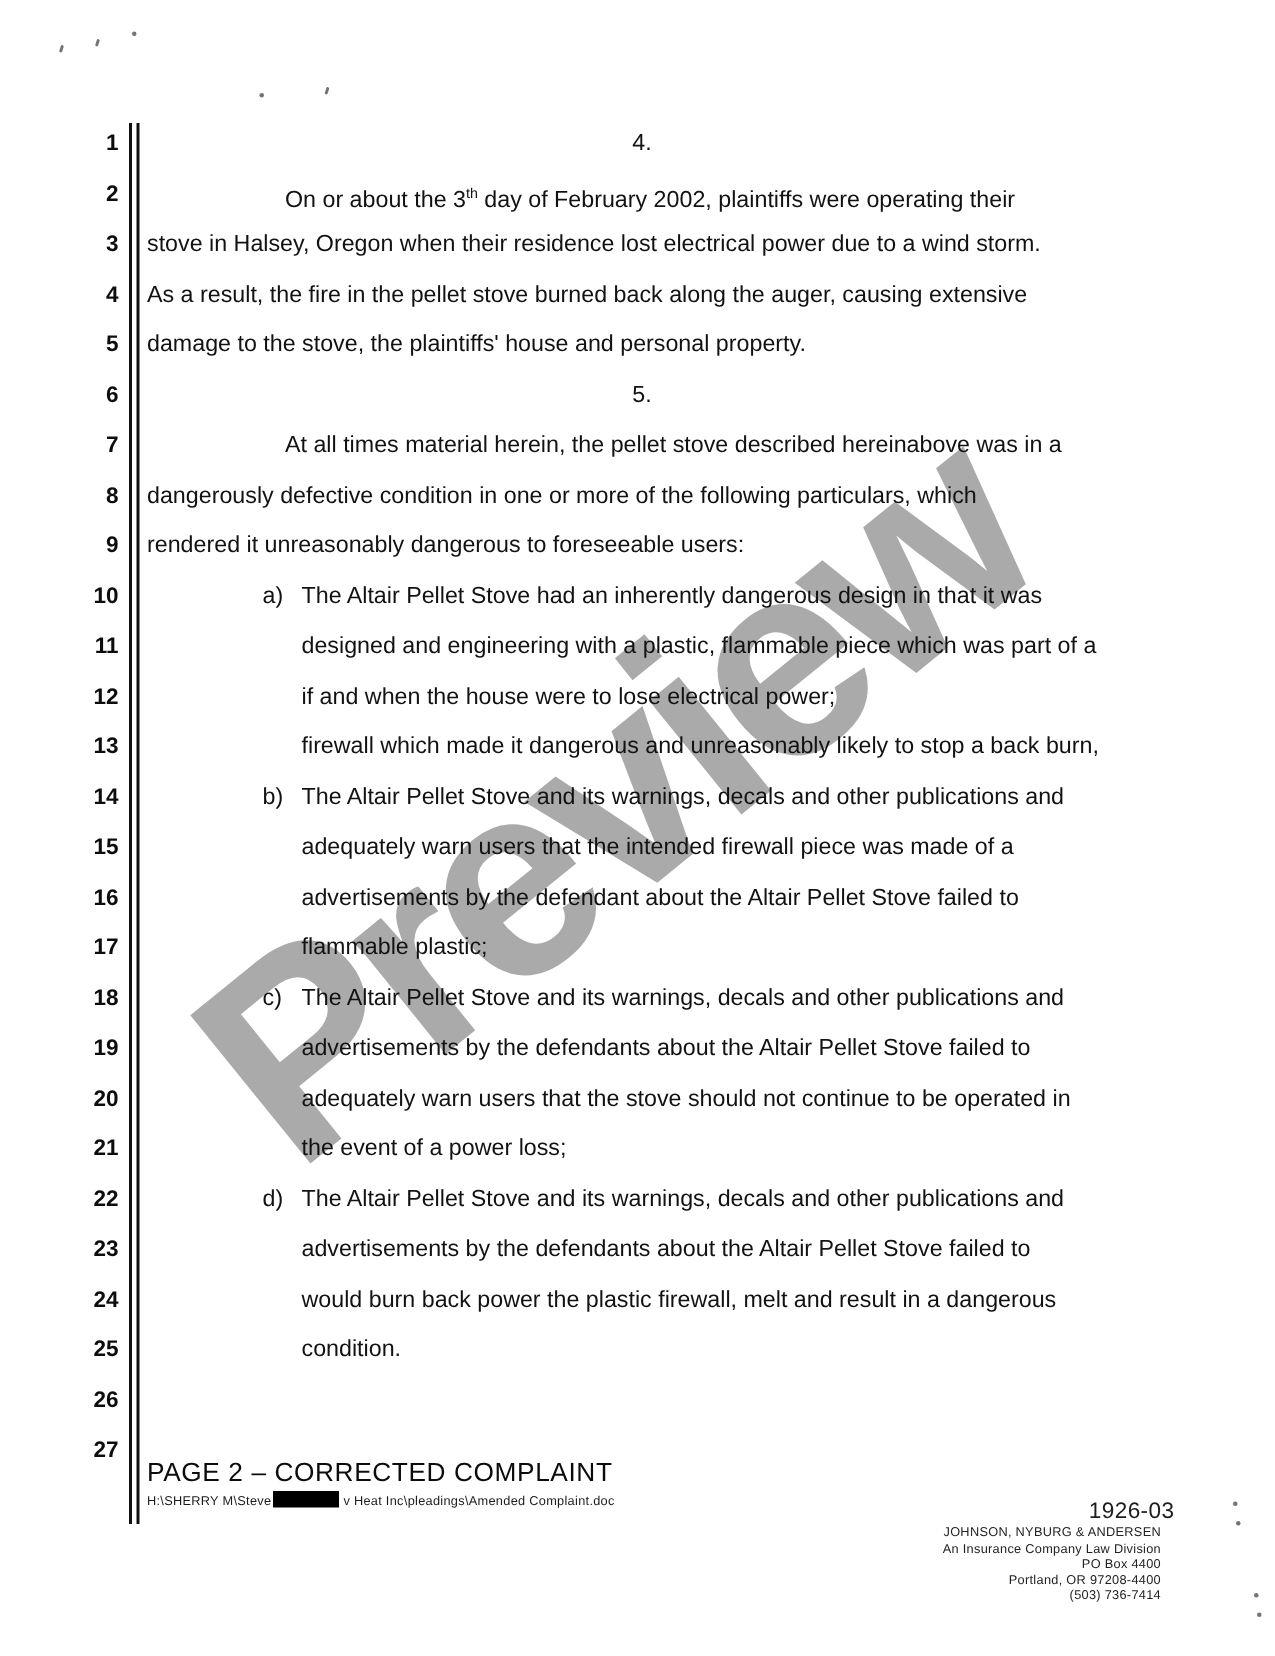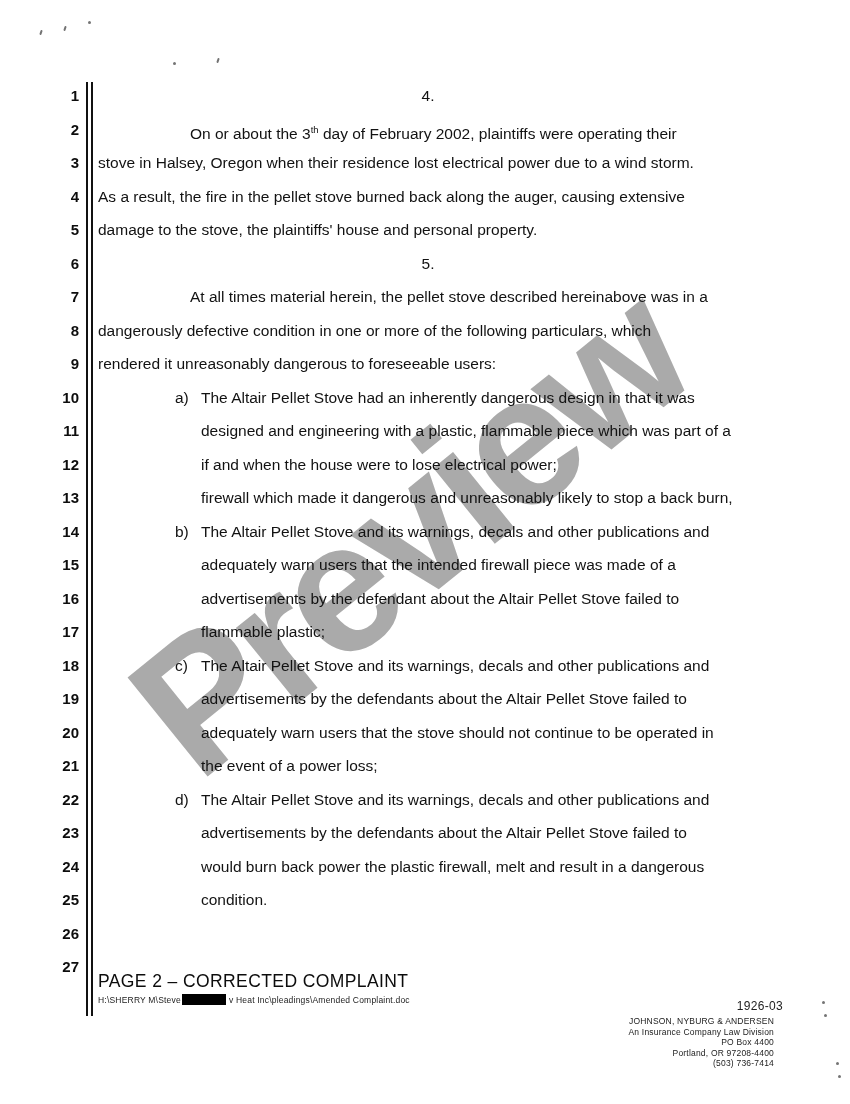--- a/index.html
+++ b/index.html
@@ -40,21 +40,21 @@
     position:absolute; left:98px; top:971px; font-size:17.5px; font-weight:400;
     letter-spacing:.4px; color:#0c0c0c; white-space:nowrap;
   }
   .footer-path {
     position:absolute; left:98px; top:994px; font-size:8.5px; color:#1b1b1b;
     white-space:nowrap; letter-spacing:.2px;
   }
   .redaction { display:inline-block; width:44px; height:11px; background:#000; vertical-align:-2px; margin:0 3px 0 1px; }
   .case-number {
     position:absolute; left:640px; top:999px; width:143px; text-align:right;
-    font-size:12px; color:#1d1d1d; letter-spacing:.3px;
+    font-size:15px; color:#1d1d1d; letter-spacing:.3px;
   }
   .firm-block {
     position:absolute; left:524px; top:1016px; width:250px; text-align:right;
     font-size:8.5px; line-height:10.5px; color:#222; letter-spacing:.2px;
   }
   
   .spk { position:absolute; background:#2a2a2a; opacity:.65; border-radius:50%; }
   .spk.tick { width:2px; height:5px; border-radius:1px; transform:rotate(18deg); }
   .spk.dot { width:3px; height:3px; }
 </style>

